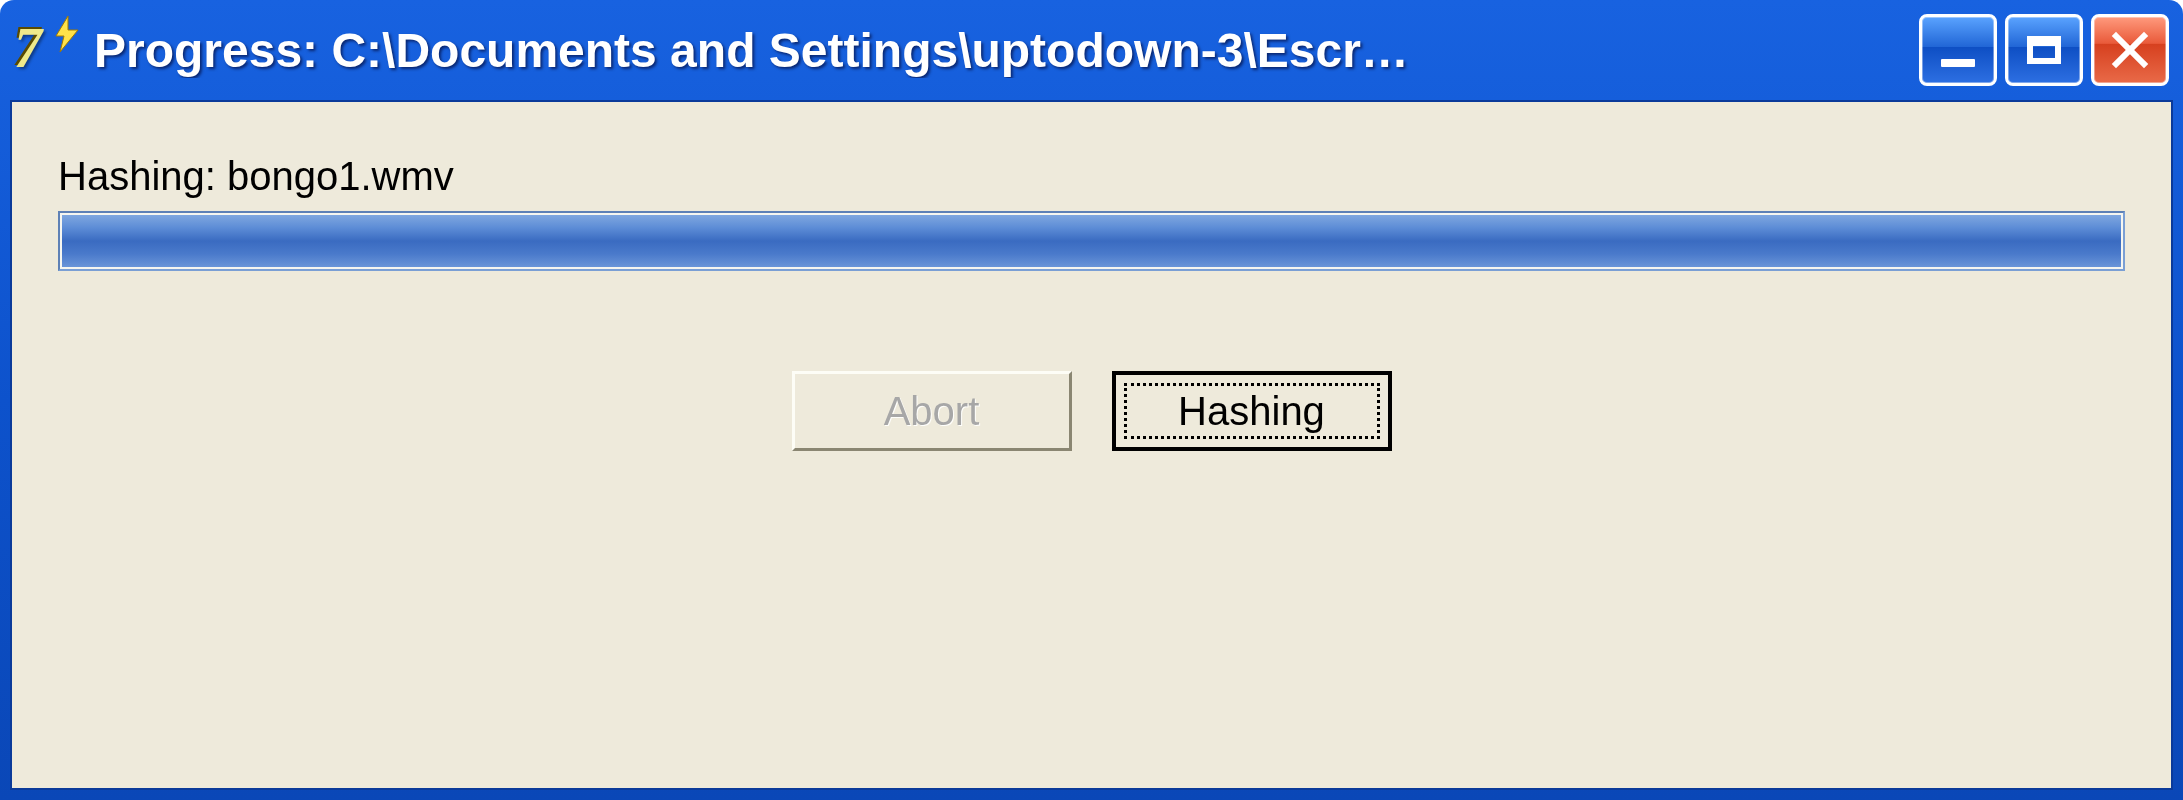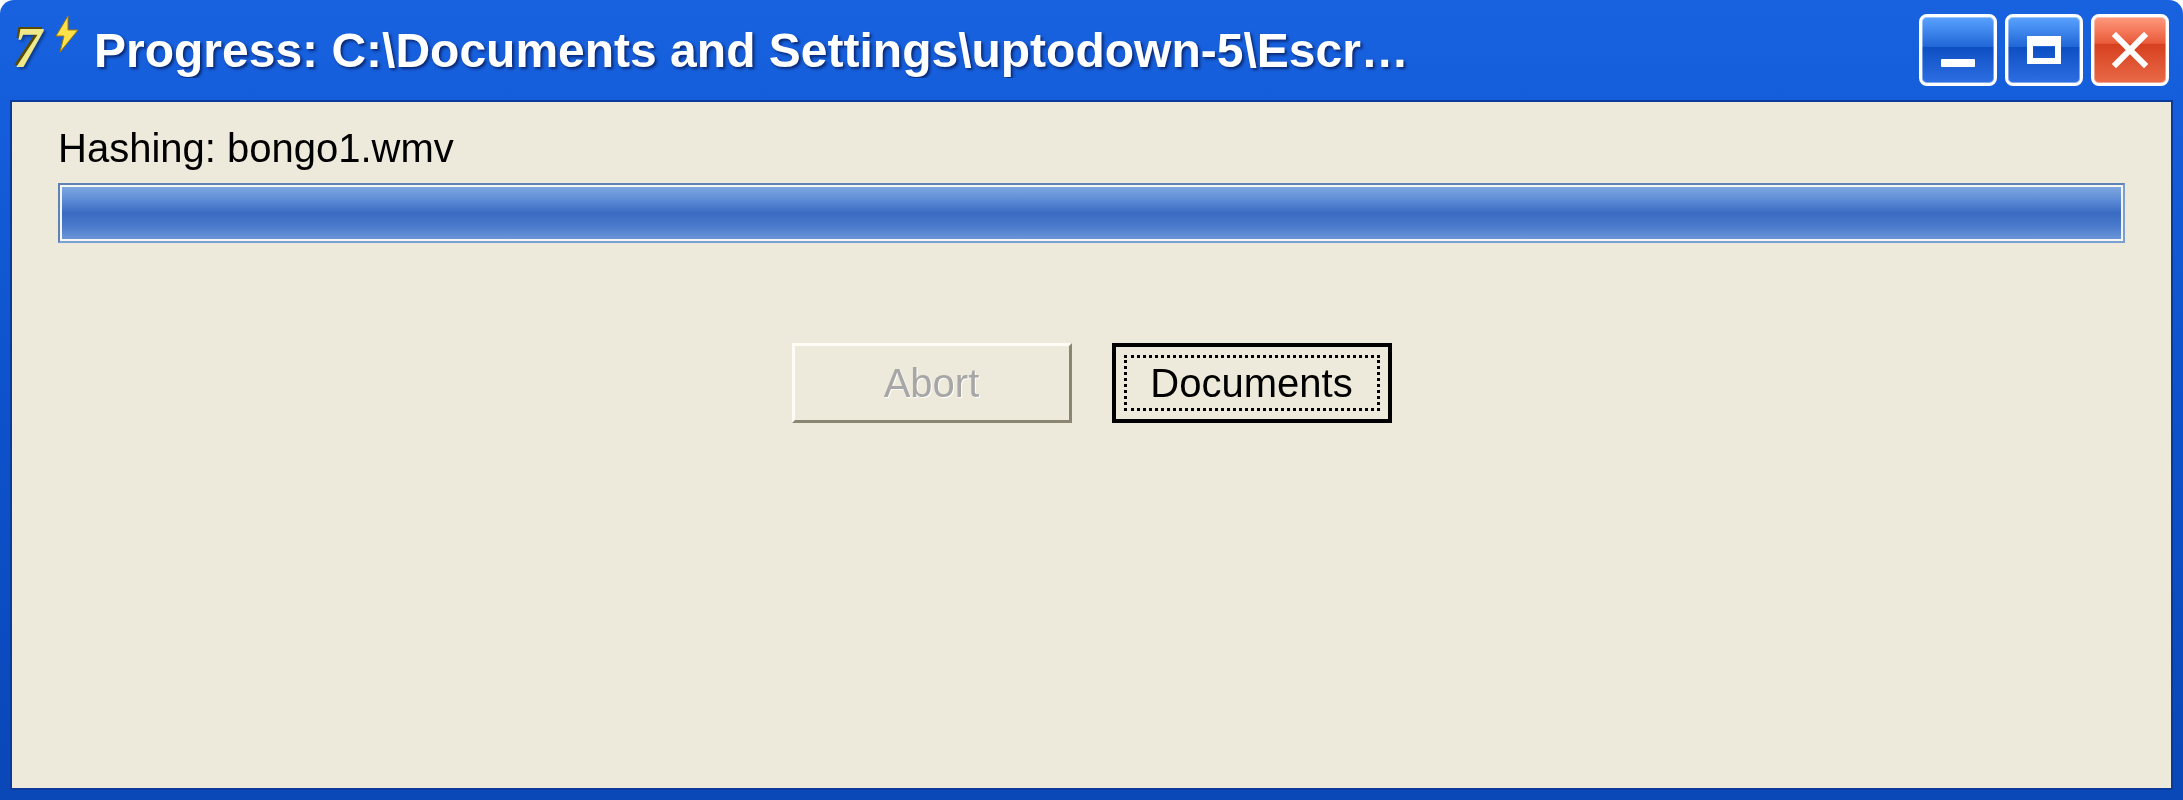--- a/index.html
+++ b/index.html
@@ -102,21 +102,21 @@
 
   
   .client {
     position: absolute;
     left: 10px;
     right: 10px;
     top: 100px;
     bottom: 10px;
     background: #eeeadb;
     border: 2px solid #0a3a9a;
-    padding: 24px 46px 28px 46px;
+    padding: 52px 46px 28px 46px;
   }
 
   .section { margin-bottom: 36px; }
   .label {
     font-size: 40px;
     color: #000;
     margin-bottom: 12px;
   }
   .label.overall { margin-top: 46px; }
 
@@ -180,21 +180,21 @@
 
 <div class="win">
 
   <div class="titlebar">
     <div class="app-icon">
       <span class="seven">7</span>
       <svg class="bolt" width="26" height="36" viewBox="0 0 26 36">
         <polygon points="14,0 2,20 10,20 6,36 24,14 14,14" fill="#ffe24a" stroke="#a37a00" stroke-width="1"></polygon>
       </svg>
     </div>
-    <div class="title-text">Progress: C:\Documents and Settings\uptodown-5\Escr…</div>
+    <div class="title-text">Progress: C:\Documents and Settings\uptodown-3\Escr…</div>
     <div class="caption-buttons">
       <div class="cap-btn cap-blue cap-min">
         <div class="bar"></div>
       </div>
       <div class="cap-btn cap-blue cap-max">
         <div class="box"></div>
       </div>
       <div class="cap-btn cap-red">
         <svg width="40" height="40" viewBox="0 0 40 40">
           <line x1="6" y1="6" x2="34" y2="34" class="glyph" stroke-linecap="square"></line>
@@ -215,18 +215,18 @@
       </div>
     </div>
 
 
     <div class="button-row">
       <div class="xp-btn btn-disabled">
         <span>Abort</span>
       </div>
       <div class="xp-btn btn-default">
         <span class="inner-focus"></span>
-        <span class="lbl">Documents</span>
+        <span class="lbl">Hashing</span>
       </div>
     </div>
 
   </div>
 </div>
 
 </body></html>

